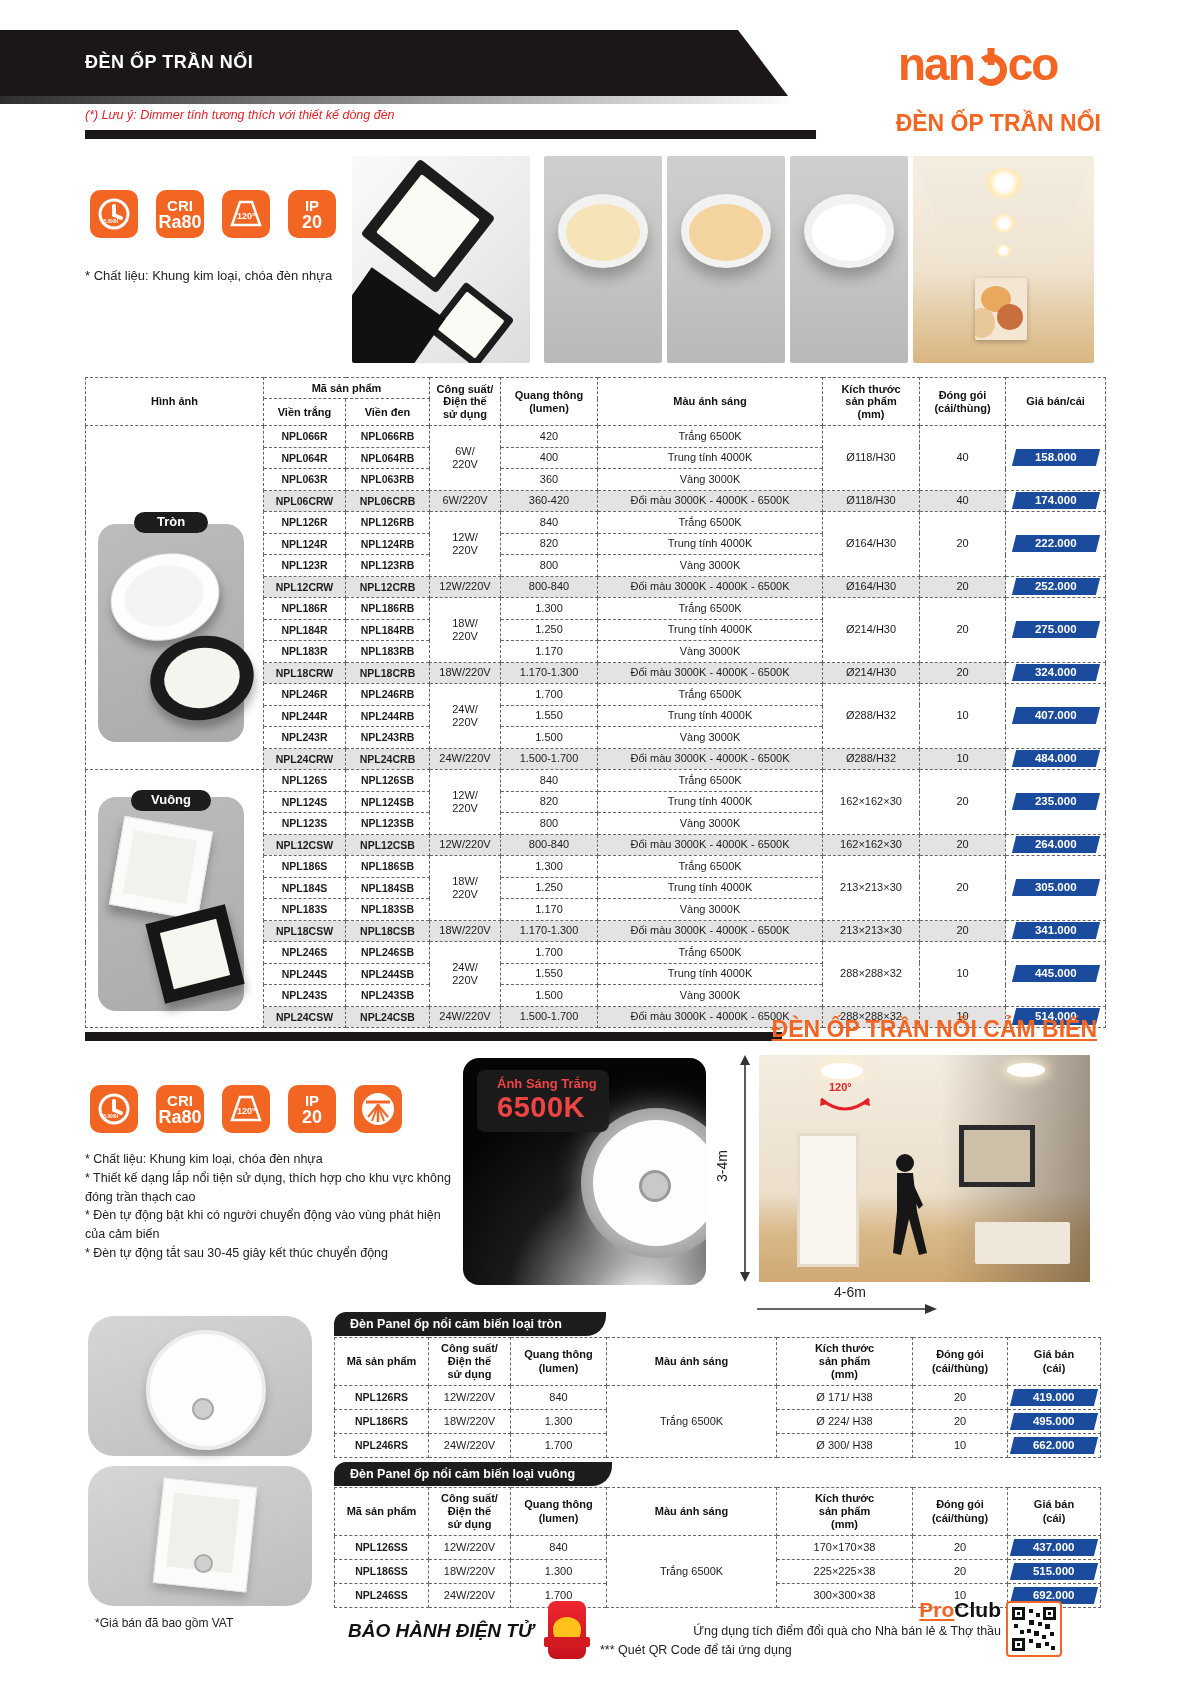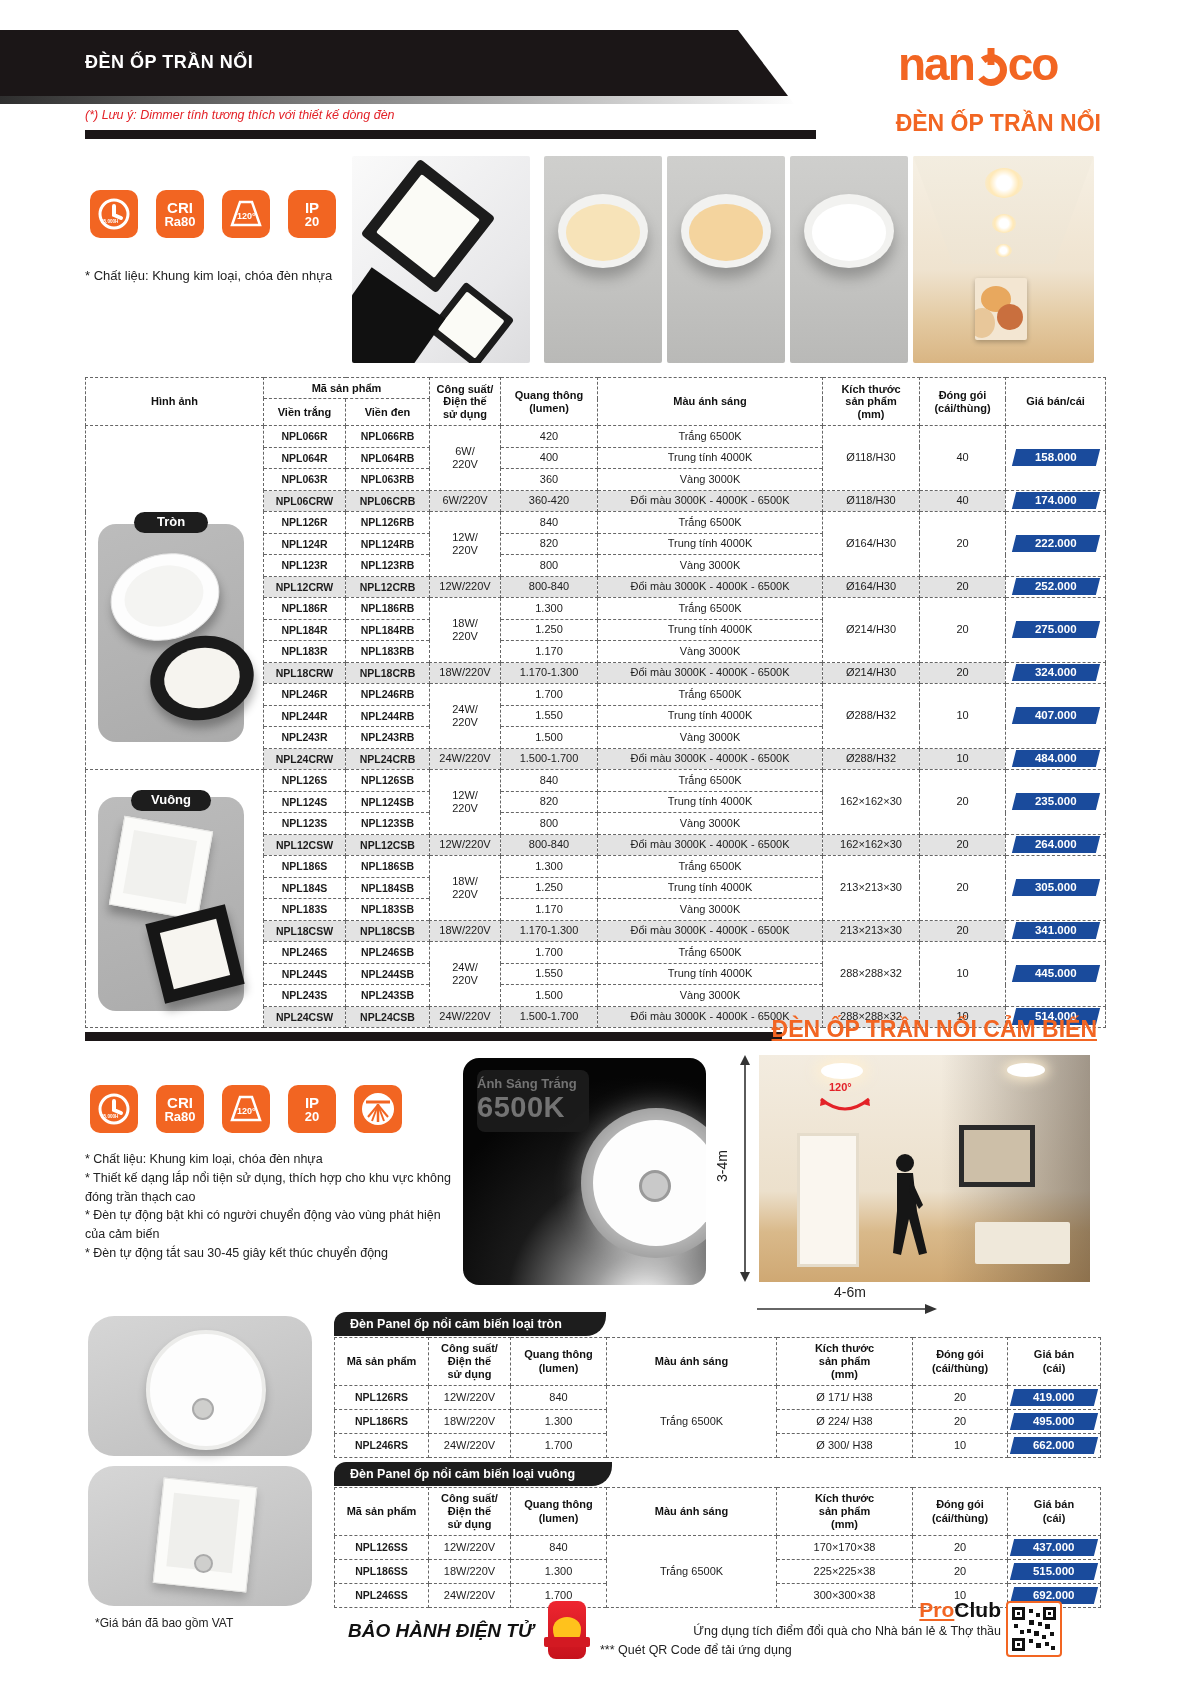--- a/index.html
+++ b/index.html
@@ -17,21 +17,21 @@
          font-size:46px;letter-spacing:-2px;display:flex;align-items:center;}
   #brand svg{margin:4px -1px 0 -1px;}
   #note-red{left:85px;top:108px;color:#e32228;font-size:12.5px;font-style:italic;}
   #bar1{left:85px;top:130px;width:731px;height:9px;background:#1b1617;}
   #sec1-title{left:700px;top:110px;width:401px;text-align:right;color:#f26522;
               font-size:23px;font-weight:800;}
   
   .badge-ico{width:48px;height:48px;background:#f26522;border-radius:10px;color:#fff;
              display:flex;flex-direction:column;align-items:center;justify-content:center;
              font-weight:bold;line-height:1;}
-  .badge-ico .b1{font-size:15px;} .badge-ico .b2{font-size:13px;font-weight:bold;}
+  .badge-ico .b1{font-size:15px;} .badge-ico .b2{font-size:18px;font-weight:bold;}
   
   .ph{border-radius:2px;overflow:hidden;}
   #ph1{left:352px;top:156px;width:178px;height:207px;background:linear-gradient(135deg,#fafafa,#e8e8ea 70%,#dcdcde);}
   .sqpanel{position:absolute;background:#1c1c1c;border-radius:4px;}
   .sqpanel .inner{position:absolute;left:11%;top:11%;width:78%;height:78%;background:#fbfbf6;border-radius:2px;}
   #ph1 .tri{position:absolute;left:-20px;bottom:-30px;width:90px;height:110px;background:#111;transform:rotate(35deg);}
   .grayph{background:linear-gradient(180deg,#cfcfcd,#c3c3c1 60%,#b9b9b7);}
   #ph2{left:544px;top:156px;width:118px;height:207px;}
   #ph3{left:667px;top:156px;width:118px;height:207px;}
   #ph4{left:790px;top:156px;width:118px;height:207px;}
@@ -64,21 +64,21 @@
   .graybox{position:absolute;background:linear-gradient(160deg,#bcbcbc,#ababab);border-radius:18px;}
   .ell{position:absolute;border-radius:50%;}
   .sq{position:absolute;}
   
   #bar2{left:85px;top:1032px;width:697px;height:9px;background:#1b1617;}
   #sec2-title{left:700px;top:1016px;width:397px;text-align:right;color:#f26522;font-size:23px;font-weight:800;text-decoration:underline;}
   #bullets{left:85px;top:1150px;width:372px;font-size:12.5px;color:#222;line-height:1.5;}
   #sensor-img{left:463px;top:1058px;width:243px;height:227px;border-radius:16px;
       background:radial-gradient(circle at 75% 110%,#e9e9e9 6%,#9a9a9a 18%,#1a1a1a 45%,#050505 75%);overflow:hidden;}
   #als-label{position:absolute;left:14px;top:12px;background:rgba(28,28,28,.92);border-radius:8px;
-      color:#737373;padding:6px 12px 8px 0;}
+      color:#ef4444;padding:6px 12px 8px 20px;}
   #als-label .l1{font-size:13px;font-weight:bold;}
   #als-label .l2{font-size:29px;font-weight:800;letter-spacing:.5px;}
   #room{left:759px;top:1055px;width:331px;height:227px;overflow:hidden;
       background:linear-gradient(180deg,#f3ece0 0%,#ece0cc 60%,#d9b98a 78%,#cfa873 100%);}
   #room .shade{position:absolute;right:0;top:0;width:45%;height:100%;
       background:linear-gradient(270deg,rgba(60,45,30,.45),rgba(60,45,30,0));}
   #room .door{position:absolute;left:38px;top:78px;width:56px;height:128px;background:#faf6ef;
       border:3px solid #e5dccb;}
   #room .mirror{position:absolute;right:55px;top:70px;width:66px;height:52px;border:5px solid #2a2a2a;background:#cdbfa8;}
   #room .sideboard{position:absolute;right:20px;bottom:18px;width:95px;height:42px;background:#efe8da;border-radius:2px;}

